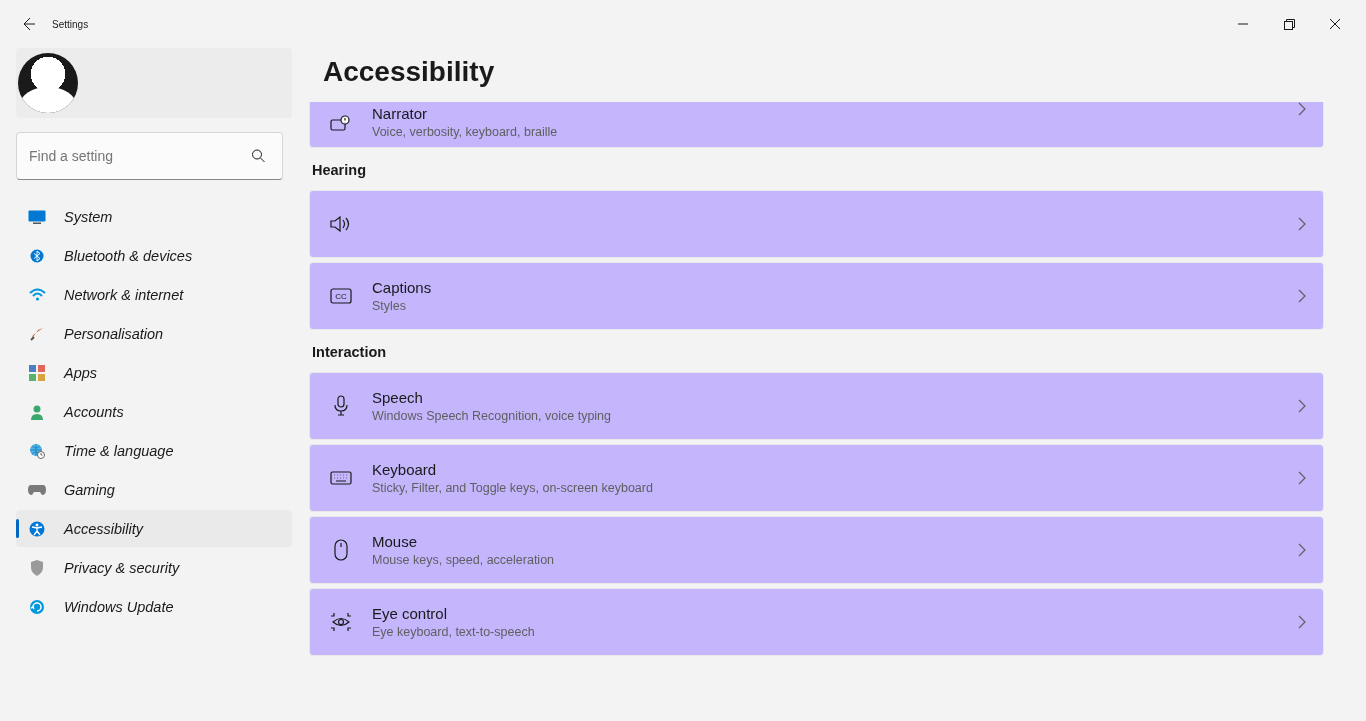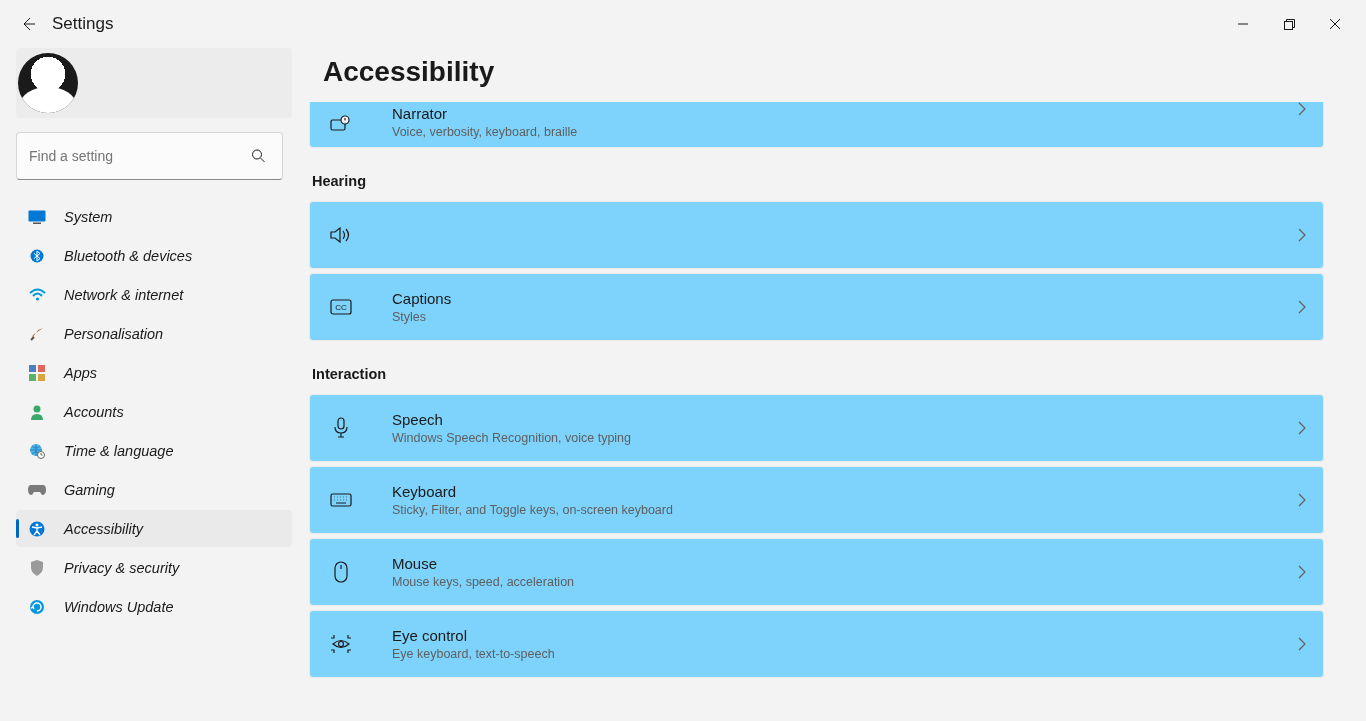--- a/index.html
+++ b/index.html
@@ -17,21 +17,21 @@
     display: flex;
     align-items: center;
     padding: 0 8px;
   }
   .titlebar .back {
     width: 40px; height: 40px;
     display: flex; align-items: center; justify-content: center;
     cursor: default;
   }
   .titlebar .appname {
-    font-size: 17px;
+    font-size: 10px;
     margin-left: 4px;
   }
   .winctrl {
     margin-left: auto;
     display: flex;
   }
   .winctrl .wc {
     width: 46px; height: 32px;
     display: flex; align-items: center; justify-content: center;
   }
@@ -124,48 +124,47 @@
     font-size: 15px;
   }
   .nav-label { font-size: 14.5px; }
   
   .page-title {
     font-size: 28px;
     font-weight: 600;
     margin: 8px 0 14px 15px;
   }
   .card {
-    background: #7dd3fc;
+    background: #c4b5fd;
     border: 1px solid #e9e9e9;
     border-radius: 4px;
     height: 68px;
     display: flex; align-items: center;
     padding: 0 16px 0 18px;
     margin-bottom: 4px;
     margin-left: 1px;
     cursor: default;
-    gap: 20px;
   }
   .card.partial { height: 46px; align-items: flex-start; padding-top: 0; border-top:none; border-radius:0 0 4px 4px;}
   .card.partial .card-icon { align-self: center; margin-top: 0; }
   .card.partial .card-text { margin-top: 2px; }
   .card-icon {
     width: 26px; height: 24px;
     display: flex; align-items: center; justify-content: center;
     margin-right: 18px;
     flex-shrink:0;
   }
   .card-text { flex: 1; }
   .card-title { font-size: 15px; line-height: 20px; }
   .card-sub { font-size: 12.5px; color: #5f5f5f; line-height: 16px; }
   .card-chevron { margin-left: auto; }
   .section-header {
     font-size: 14.5px;
     font-weight: 600;
-    margin: 25px 0 12px 4px;
+    margin: 14px 0 12px 4px;
   }
   svg { display:block; }
 </style>
 </head>
 <body>
 
 <div class="titlebar">
   <div class="back">
     <svg width="16" height="16" viewBox="0 0 16 16">
         <path d="M10 2 L4 8 L10 14" stroke="#1a1a1a" stroke-width="1" fill="none"></path>

